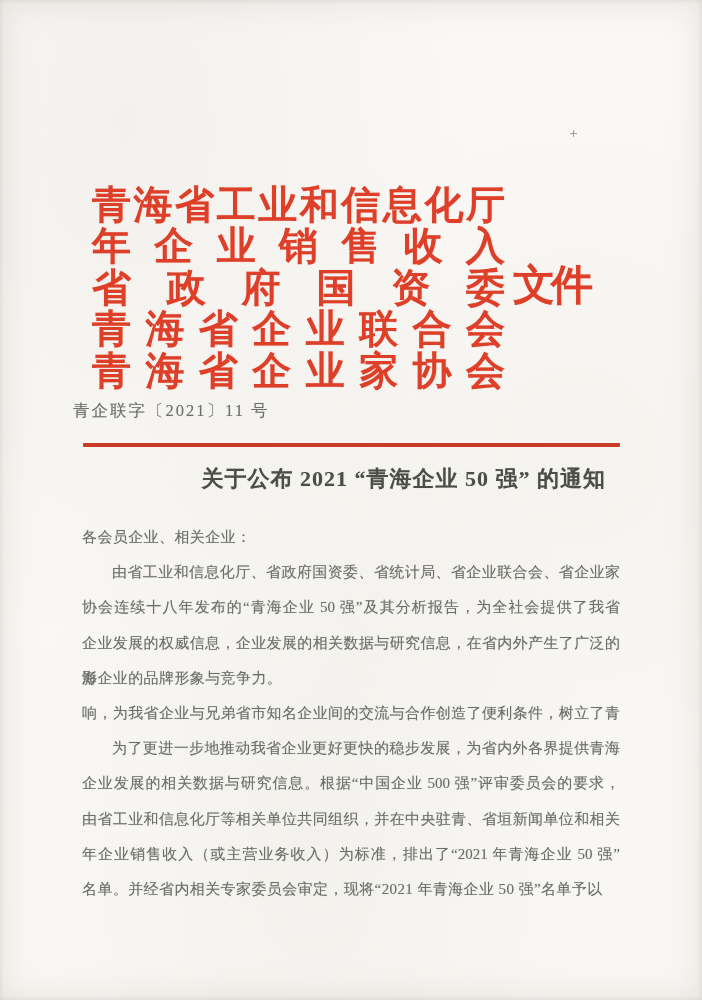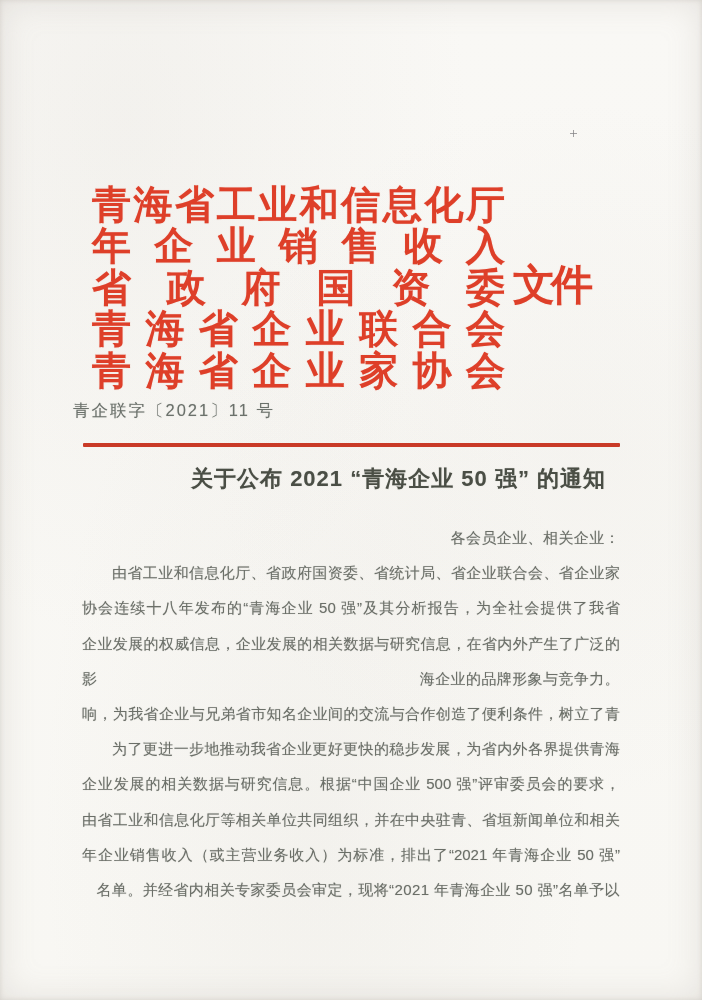--- a/index.html
+++ b/index.html
@@ -4,21 +4,21 @@
 <style>
   * { margin: 0; padding: 0; box-sizing: border-box; }
   html, body { width: 702px; height: 1000px; }
   body { background: #e8e6e3; }
 
   .page {
     position: relative;
     width: 702px;
     height: 1000px;
     overflow: hidden;
-    font-family: Liberation Sans, sans-serif;
+    font-family: Liberation Serif, serif;
     background:
       radial-gradient(ellipse at 18% 12%, rgba(205,200,192,0.14), transparent 42%),
       radial-gradient(ellipse at 82% 45%, rgba(210,205,197,0.10), transparent 45%),
       radial-gradient(ellipse at 45% 82%, rgba(205,200,192,0.12), transparent 50%),
       linear-gradient(#f9f8f5, #f8f7f3);
     box-shadow:
       inset 0 0 34px rgba(158,150,140,0.22),
       inset 0 0 5px rgba(158,150,140,0.28);
   }
 
@@ -103,21 +103,21 @@
     line-height: 35.2px;
     letter-spacing: 0.4px;
   }
   .line.jl {                 
     text-align: justify;
     text-align-last: justify;
     text-justify: inter-character;
     letter-spacing: 0;
   }
   .line.ind { text-indent: 2em; }   
-  .line.ll  { text-align: right; }   
+  .line.ll  { text-align: left; }   
 
   
   .speck {
     position: absolute;
     left: 570px; top: 130px;
     width: 7px; height: 7px;
   }
   .speck::before, .speck::after {
     content: "";
     position: absolute;

